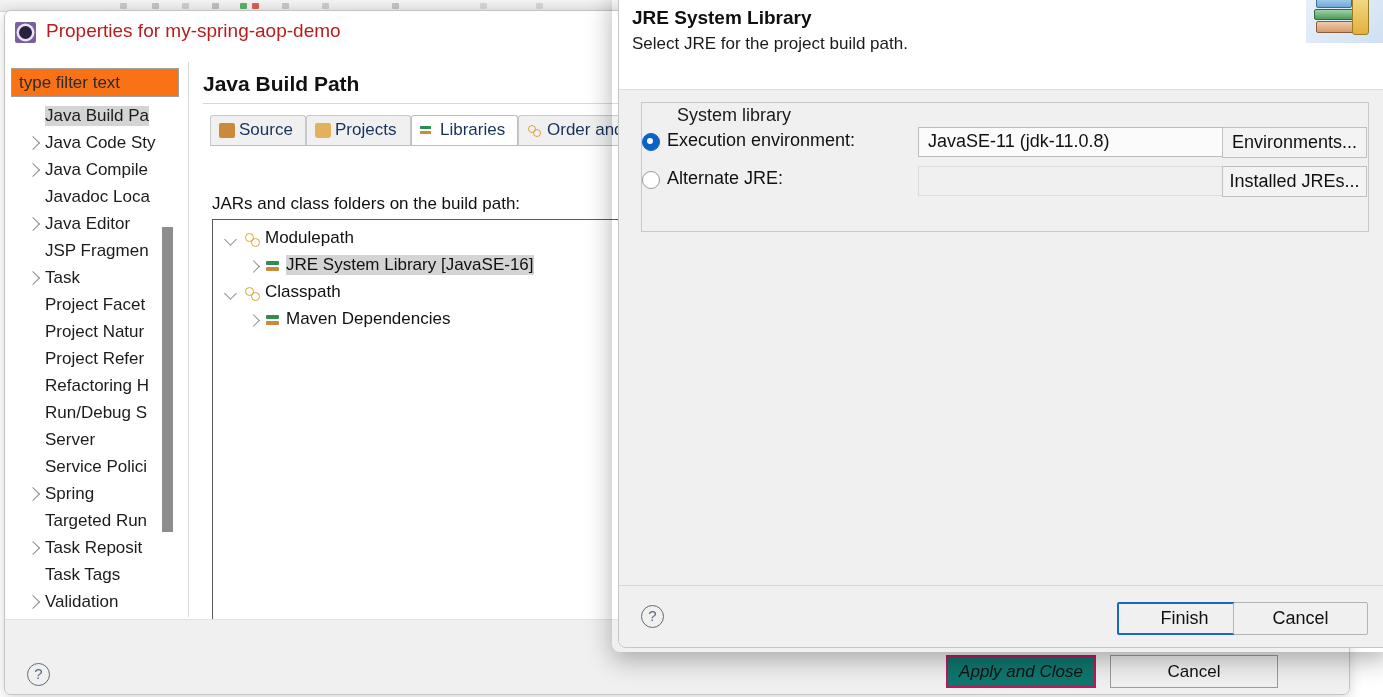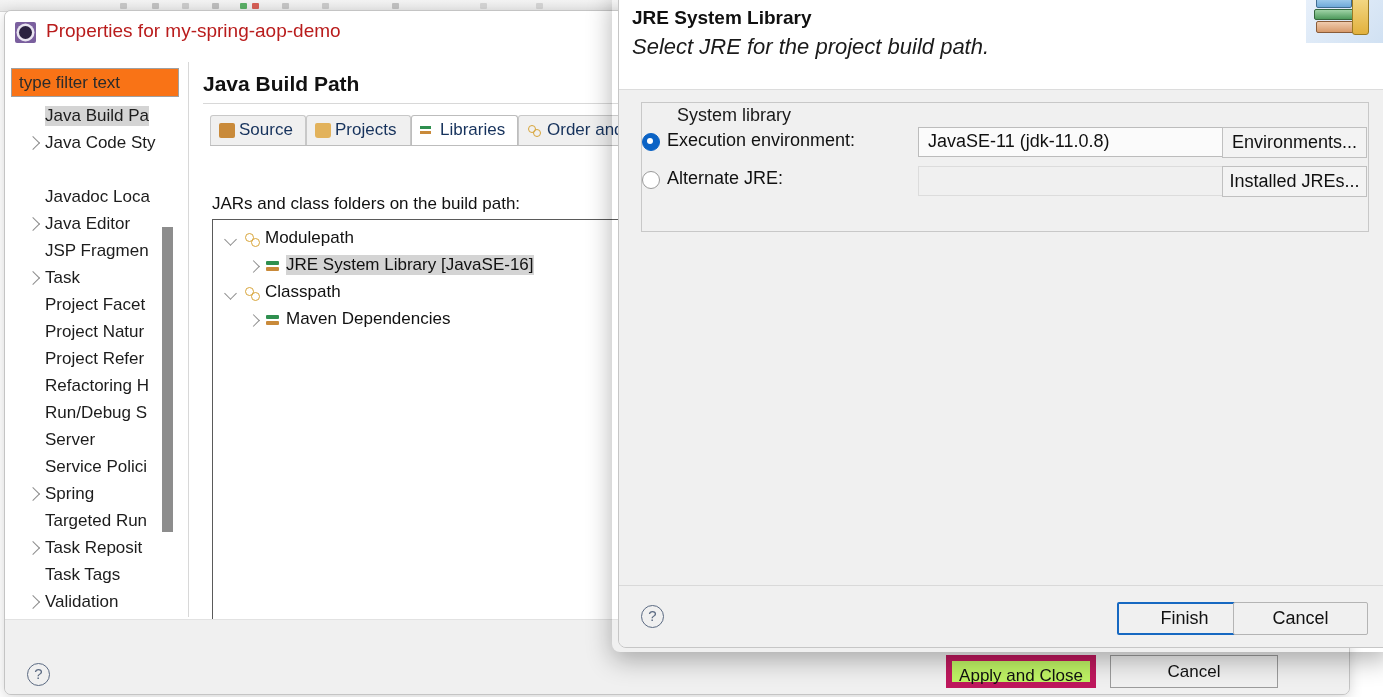--- a/index.html
+++ b/index.html
@@ -193,21 +193,21 @@
     position: absolute; width: 23px; height: 23px; border-radius: 50%;
     border: 1.6px solid #5b6a82; box-sizing: border-box;
     font-size: 15px; color: #5b6a82; text-align: center; line-height: 20px;
   }
   .props-help { left: 22px; top: 43px; }
   .props-btn {
     position: absolute; height: 33px; box-sizing: border-box;
     background: #f0f0f0; border: 1px solid #9b9b9b;
     font-size: 17px; color: #111111; text-align: center; line-height: 31px;
   }
-  .props-btn.default { border: 6px solid #be185d; background: #bef264; line-height: 29px; }
+  .props-btn.default { border: 2px solid #be185d; background: #0f766e; line-height: 29px; font-style: italic; }
 
   
   .jre-shadow {
     position: absolute; left: 612px; top: -8px; width: 778px; height: 660px;
     border-radius: 8px;
     box-shadow: 0 8px 26px rgba(0,0,0,.30);
     background: transparent;
   }
   .jre-dialog {
     position: absolute; left: 618px; top: -10px; width: 772px; height: 656px;
@@ -219,21 +219,21 @@
   .jre-header {
     position: absolute; left: 0; top: 0; width: 772px; height: 98px;
     background: #ffffff; border-bottom: 1px solid #dcdcdc;
   }
   .jre-title {
     position: absolute; left: 13px; top: 16px;
     font-size: 19px; font-weight: bold; color: #101010; white-space: nowrap;
   }
   .jre-sub {
     position: absolute; left: 13px; top: 43px;
-    font-size: 22px; color: #1a1a1a; white-space: nowrap; font-style: italic;
+    font-size: 17px; color: #1a1a1a; white-space: nowrap;
   }
   .jre-books {
     position: absolute; left: 687px; top: 0px; width: 85px; height: 52px;
     background: linear-gradient(135deg,#e9f1fb,#cfe0f2);
   }
   .book {
     position: absolute; border-radius: 2px; border: 1px solid #6b5a34;
     box-sizing: border-box;
   }
   .b1 { left: 10px; top: 6px;  width: 36px; height: 11px; background: linear-gradient(#a9d2ef,#6fa9d8); border-color:#3f6c93; }
@@ -357,20 +357,24 @@
       </div>
 
       <div class="side-tree">
         <div class="side-item selected" style="top:0px;">
             <span class="lbl">Java Build Pa</span>
           </div>
         <div class="side-item" style="top:27px;">
             <span class="arrow"></span>
             <span class="lbl">Java Code Sty</span>
           </div>
+        <div class="side-item" style="top:54px;">
+            <span class="arrow"></span>
+            <span class="lbl">Java Compile</span>
+          </div>
         <div class="side-item" style="top:81px;">
             <span class="lbl">Javadoc Loca</span>
           </div>
         <div class="side-item" style="top:108px;">
             <span class="arrow"></span>
             <span class="lbl">Java Editor</span>
           </div>
         <div class="side-item" style="top:135px;">
             <span class="lbl">JSP Fragmen</span>
           </div>

